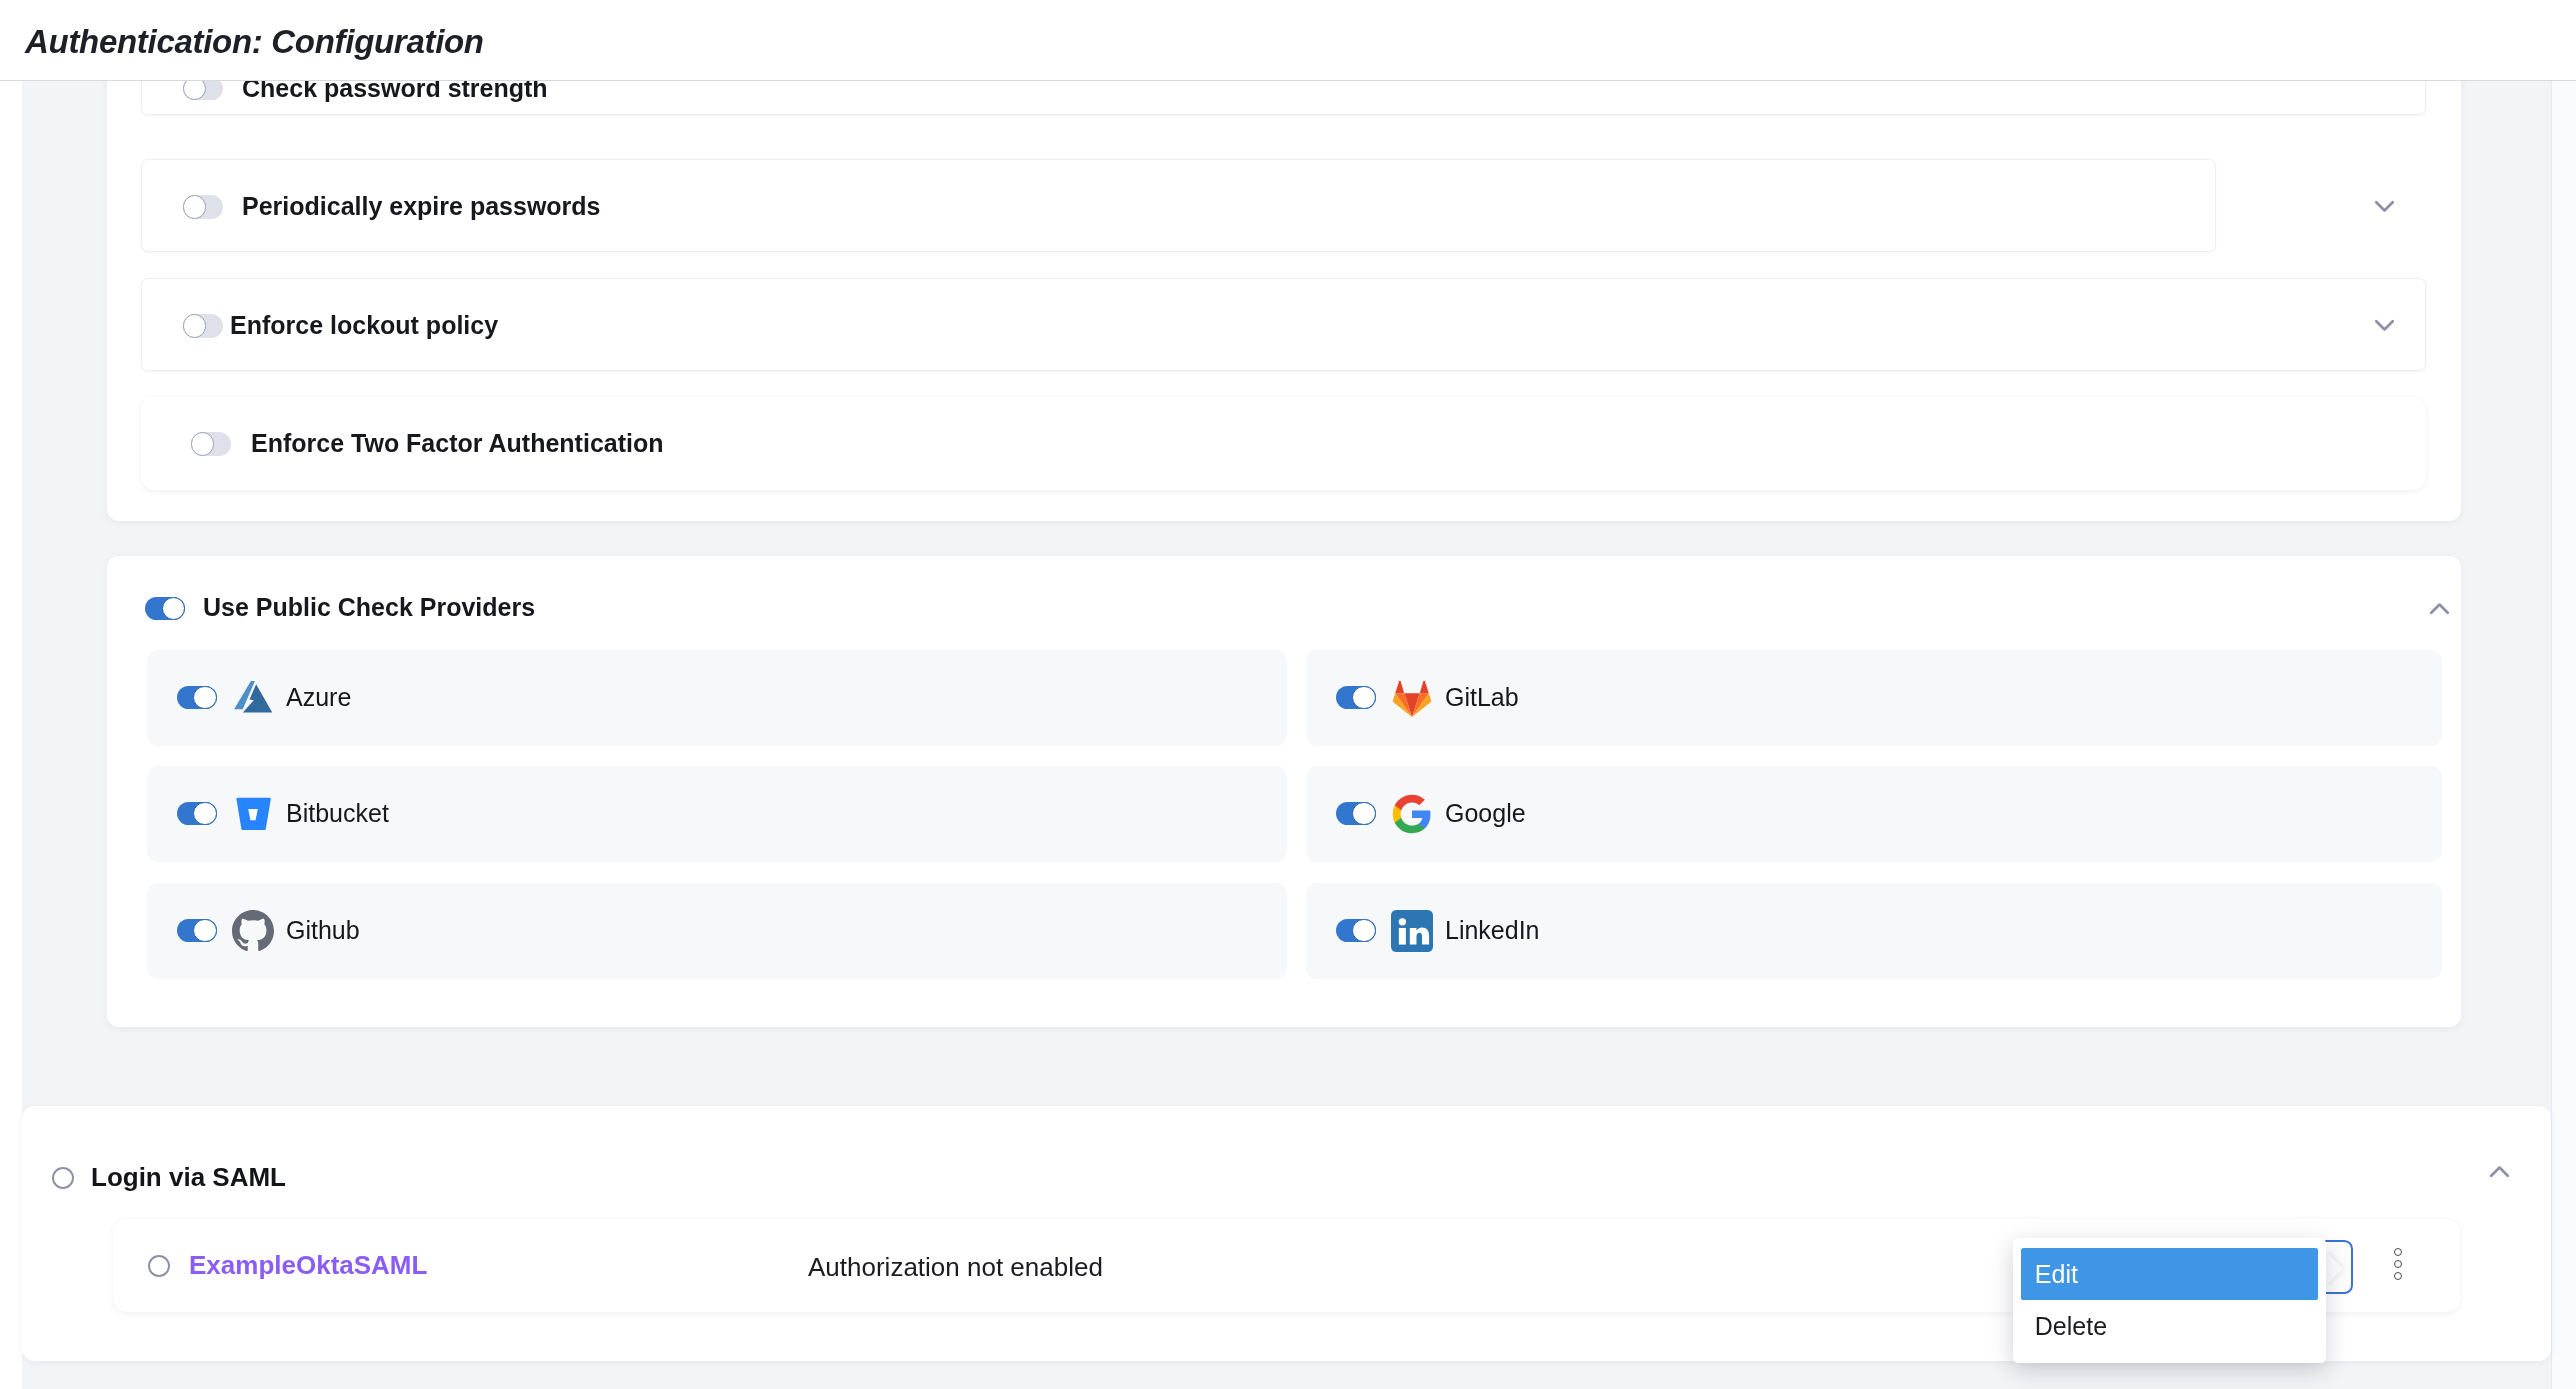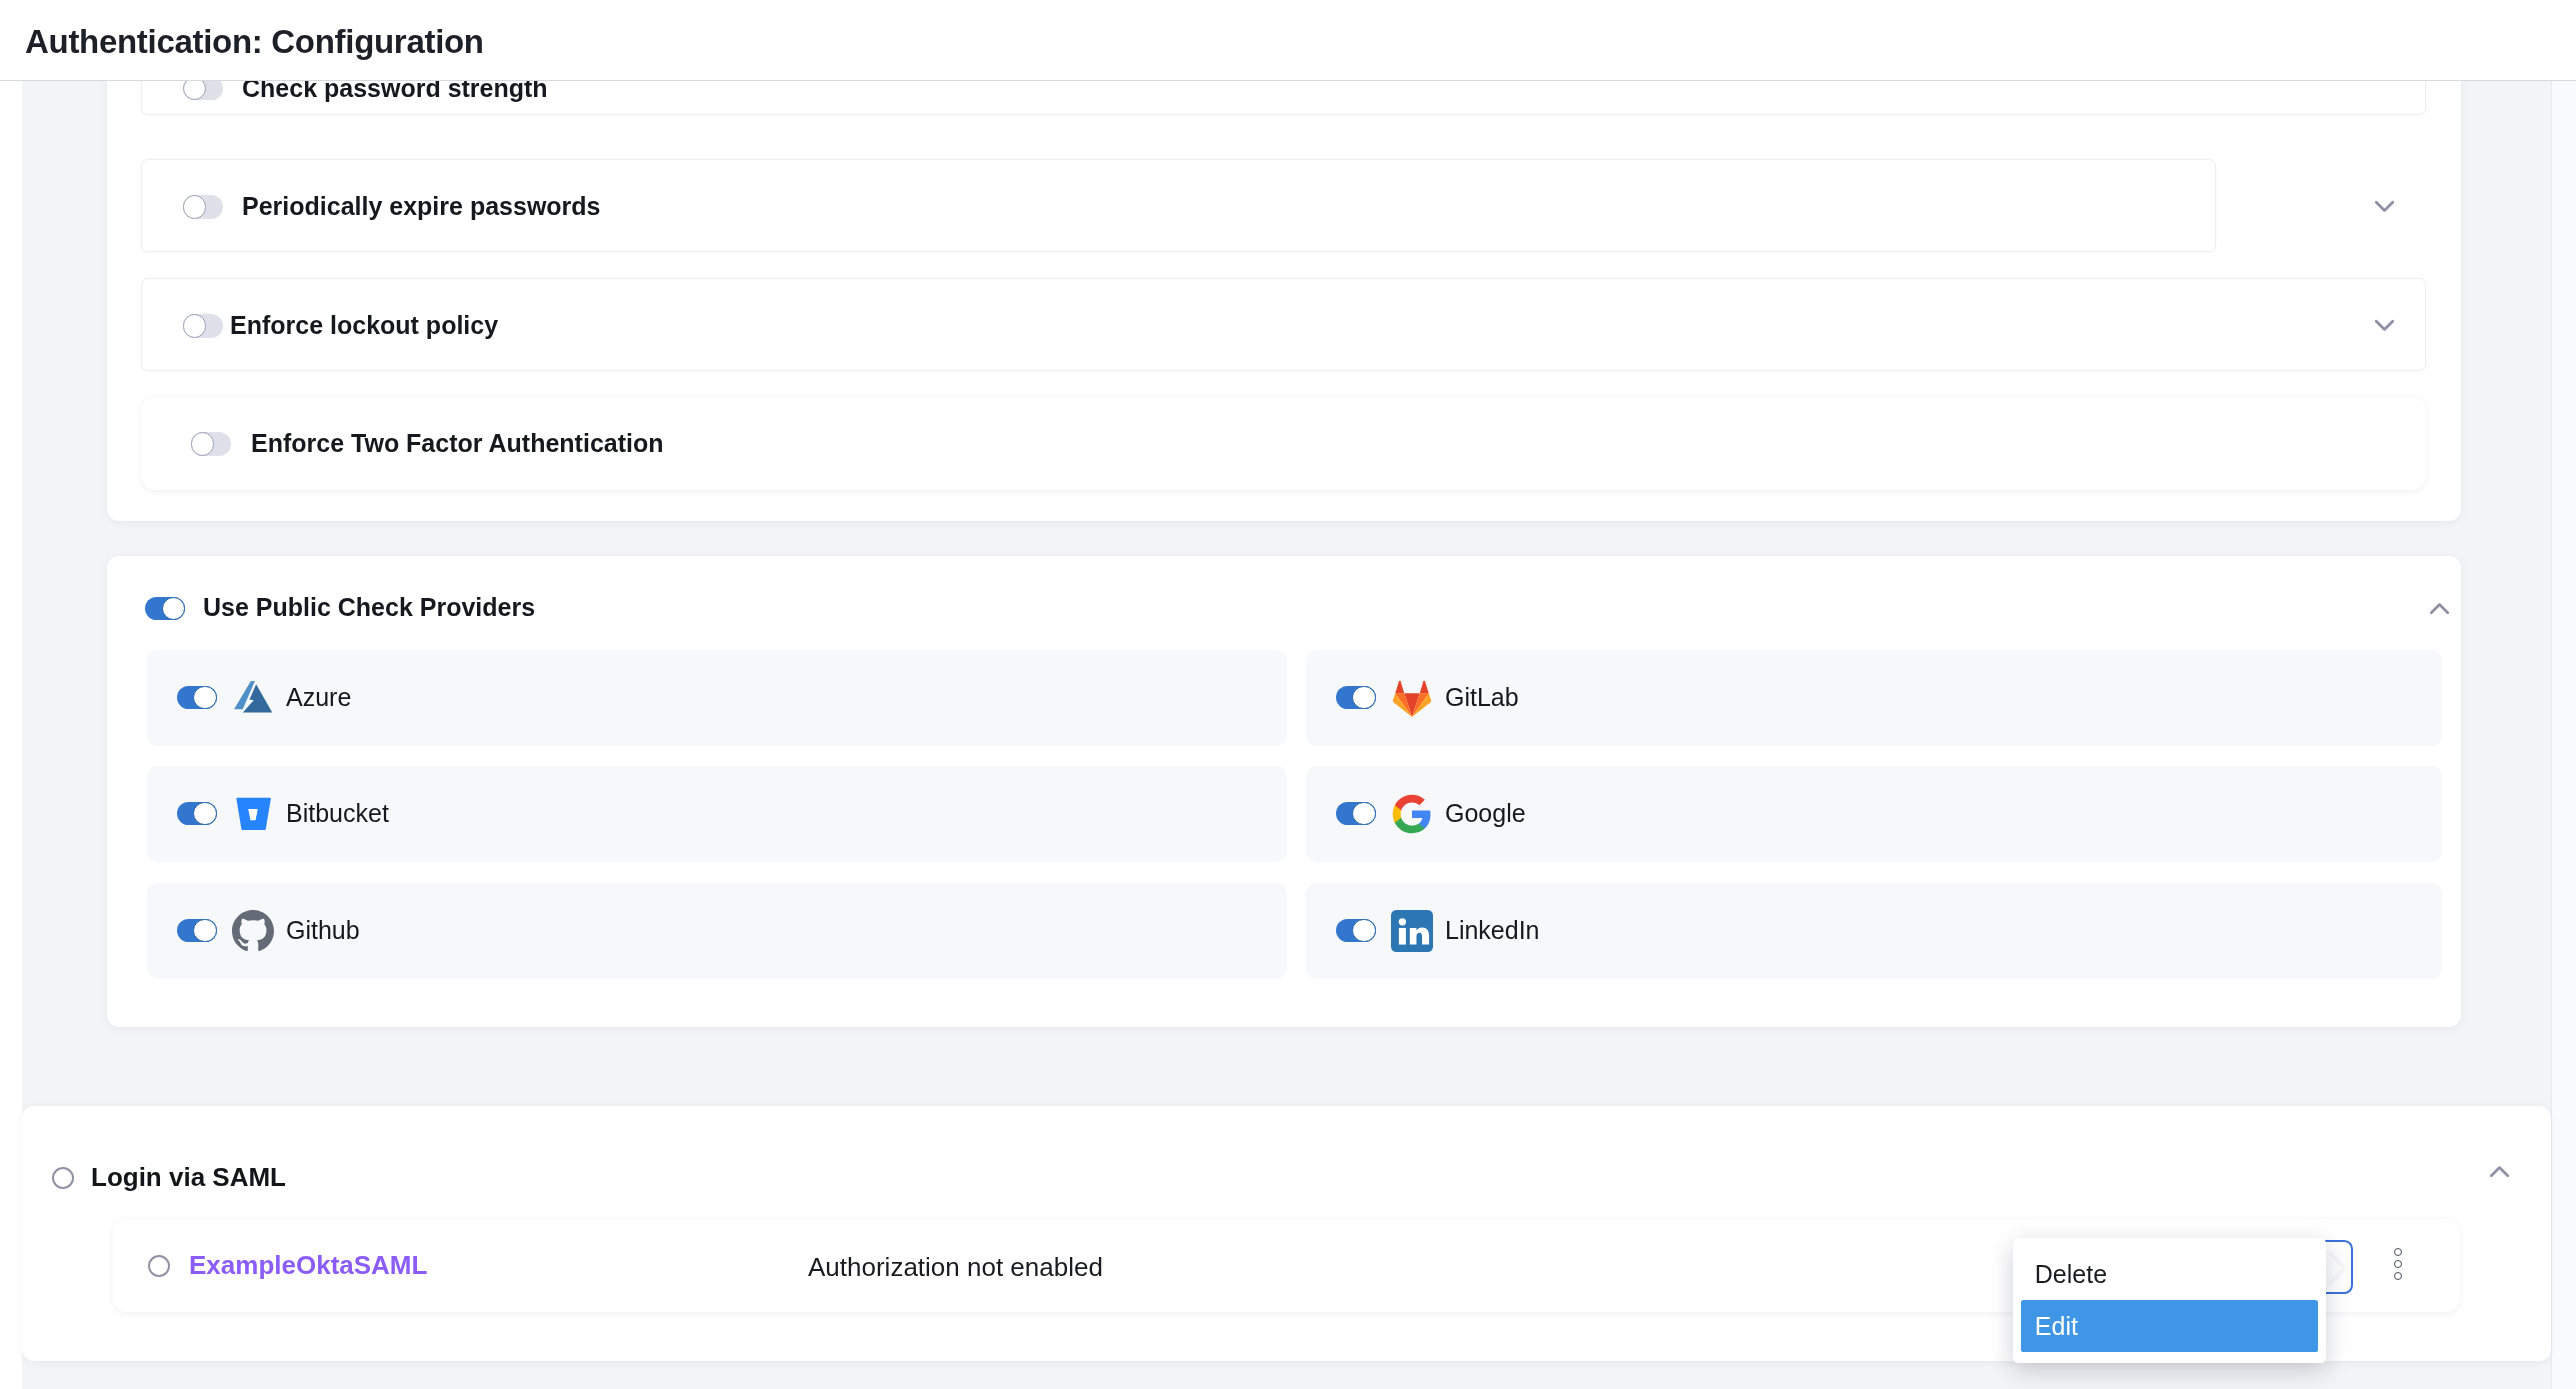--- a/index.html
+++ b/index.html
@@ -7,21 +7,21 @@
     width:2576px;height:1390px;position:relative;overflow:hidden;
     background:#ffffff;color:#17181d;
     font-family:"Liberation Sans", sans-serif;
     -webkit-font-smoothing:antialiased;
   }
   .abs{position:absolute;}
 
   
   .header{
     left:0;top:0;width:2576px;height:80px;background:#ffffff;
-    border-bottom:1.7px solid #d8d9dd;z-index:60;
+    border-bottom:1.7px solid #d8d9dd;z-index:60;font-style:italic;
   }
   .page-title{
     left:25px;top:22.6px;font-size:33px;font-weight:700;color:#1d2026;
     letter-spacing:-0.3px;white-space:nowrap;
   }
 
   
   .content-bg{left:22px;top:80px;width:2529px;height:1310px;background:#f3f4f6;z-index:0;}
   .right-gutter{left:2551px;top:80px;width:25px;height:1310px;background:#fafbfd;border-left:0.9px solid #e9eaef;z-index:1;}
 
@@ -243,20 +243,20 @@
     <div class="abs kebab-dot" style="left:2281px;top:29px;"></div>
     <div class="abs kebab-dot" style="left:2281px;top:41px;"></div>
     <div class="abs kebab-dot" style="left:2281px;top:53px;"></div>
   </div>
 </div>
 
 <div class="abs focus-box"></div>
 <div class="abs menu-arrow"></div>
 
 <div class="abs menu">
+  <div class="menu-item hl">Edit</div>
   <div class="menu-item">Delete</div>
-  <div class="menu-item hl">Edit</div>
 </div>
 
 <div class="abs header">
   <div class="abs page-title">Authentication: Configuration</div>
 </div>
 
 
 </body></html>

